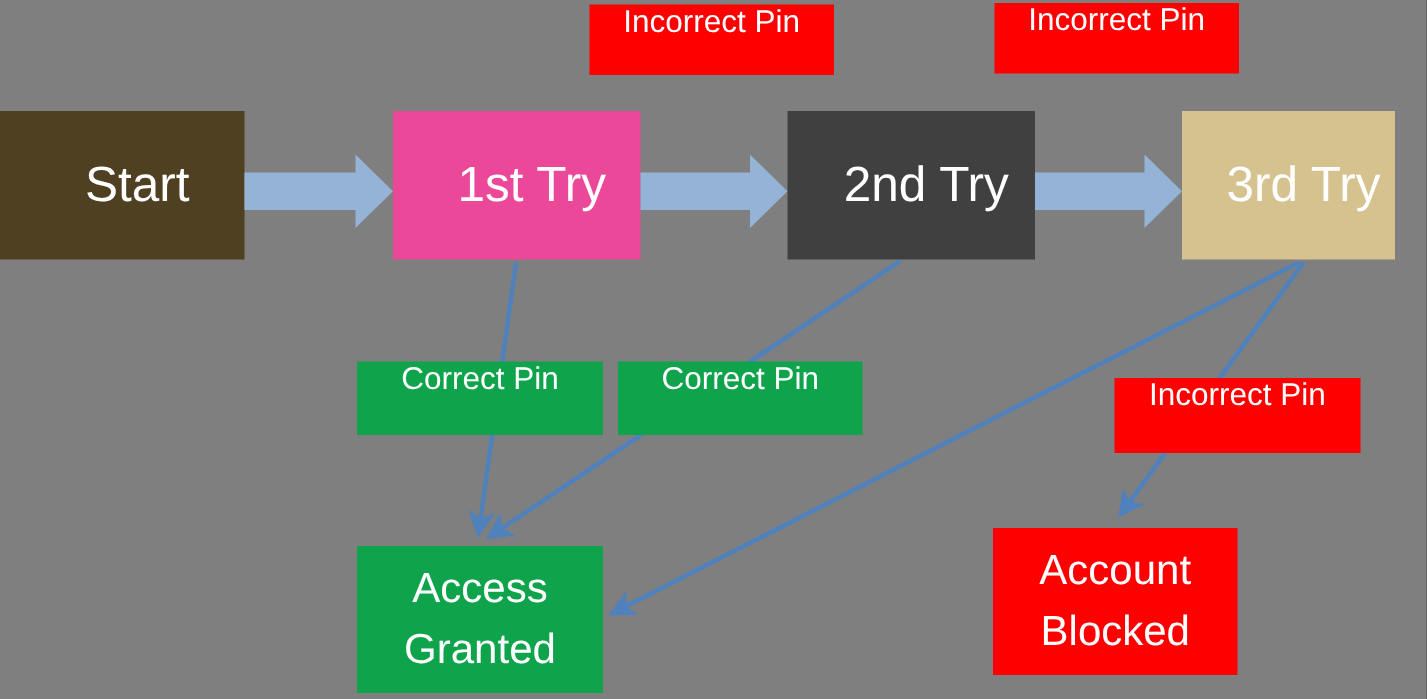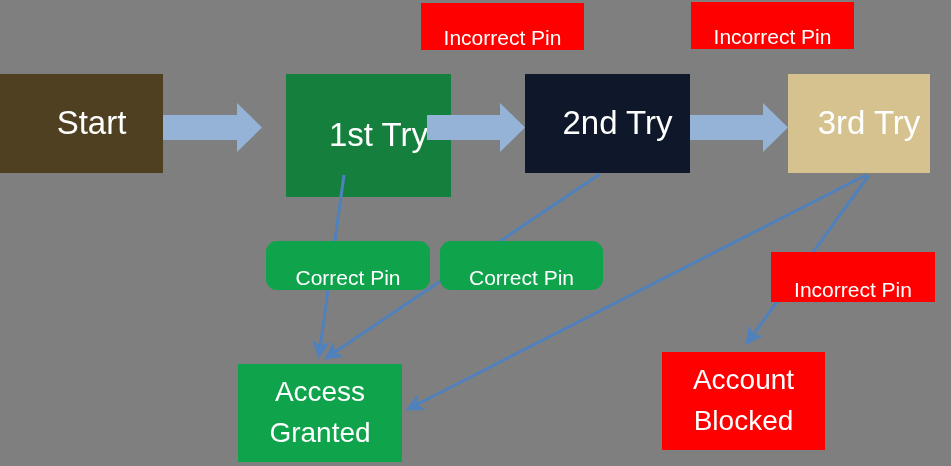--- a/index.html
+++ b/index.html
@@ -23,43 +23,42 @@
     color: #ffffff;
     text-align: center;
     box-sizing: border-box;
     padding-left: 20px;
   }
   .stage {
     font-size: 33px;
     line-height: 1.1;
   }
   .node-start   { left: 0;     top: 74px; width: 163px; height: 99px; background: #4e4020; }
-  .node-try1    { left: 262px; top: 74px; width: 165px; height: 123px; background: #15803d; margin-left: 24px; }
-  .node-try2    { left: 525px; top: 74px; width: 165px; height: 99px; background: #0f172a; }
+  .node-try1    { left: 262px; top: 74px; width: 165px; height: 99px; background: #ec4899; }
+  .node-try2    { left: 525px; top: 74px; width: 165px; height: 99px; background: #404040; }
   .node-try3    { left: 788px; top: 74px; width: 142px; height: 99px; background: #d6c28f; }
   .result {
     font-size: 28px;
     line-height: 1.45;
     padding: 4px 26px;
   }
   .node-access  { left: 238px; top: 364px; width: 164px; height: 98px; background: #0fa34c; }
   .node-blocked { left: 662px; top: 352px; width: 163px; height: 98px; background: #ff0000; }
   .edge-label {
     position: absolute;
     display: flex;
-    align-items: flex-end;
+    align-items: flex-start;
     justify-content: center;
     color: #ffffff;
     font-size: 21px;
     box-sizing: border-box;
     z-index: 3;
-    margin-left: 28px;
   }
   .label-red   { background: #ff0000; }
-  .label-green { background: #0fa34c; border-radius: 11px; }
+  .label-green { background: #0fa34c; }
   .label-incorrect1 { left: 393px; top: 3px;   width: 163px; height: 47px; }
   .label-incorrect2 { left: 663px; top: 2px;   width: 163px; height: 47px; }
   .label-correct1   { left: 238px; top: 241px; width: 164px; height: 49px; }
   .label-correct2   { left: 412px; top: 241px; width: 163px; height: 49px; }
   .label-incorrect3 { left: 743px; top: 252px; width: 164px; height: 50px; }
   .arrow-layer {
     position: absolute;
     left: 0;
     top: 0;
     width: 951px;

